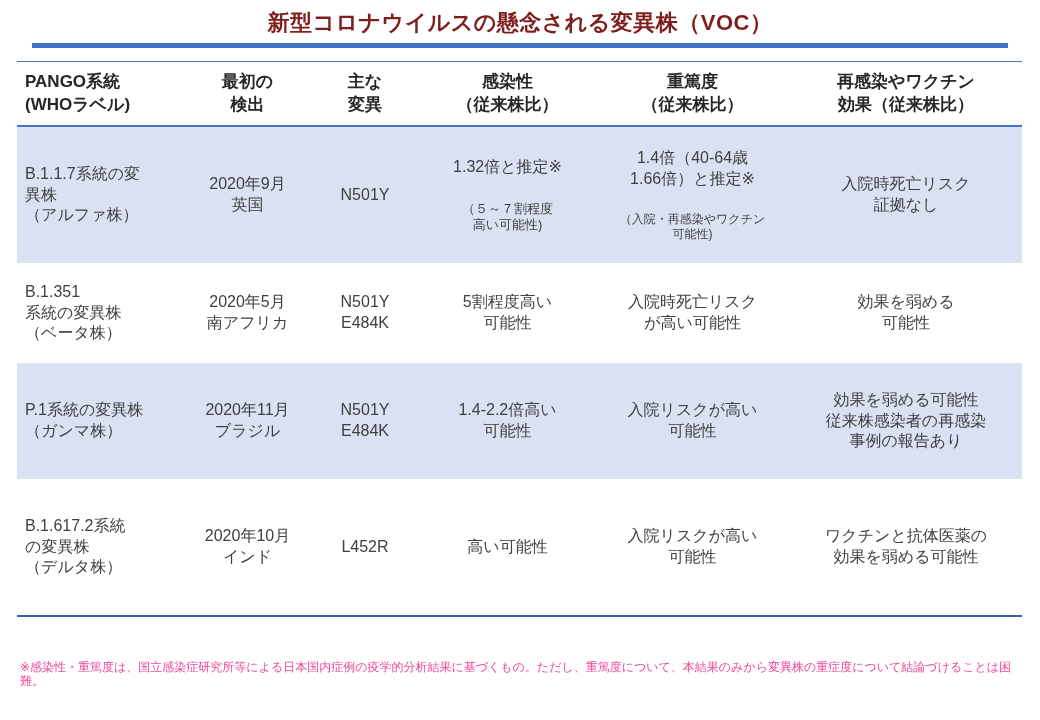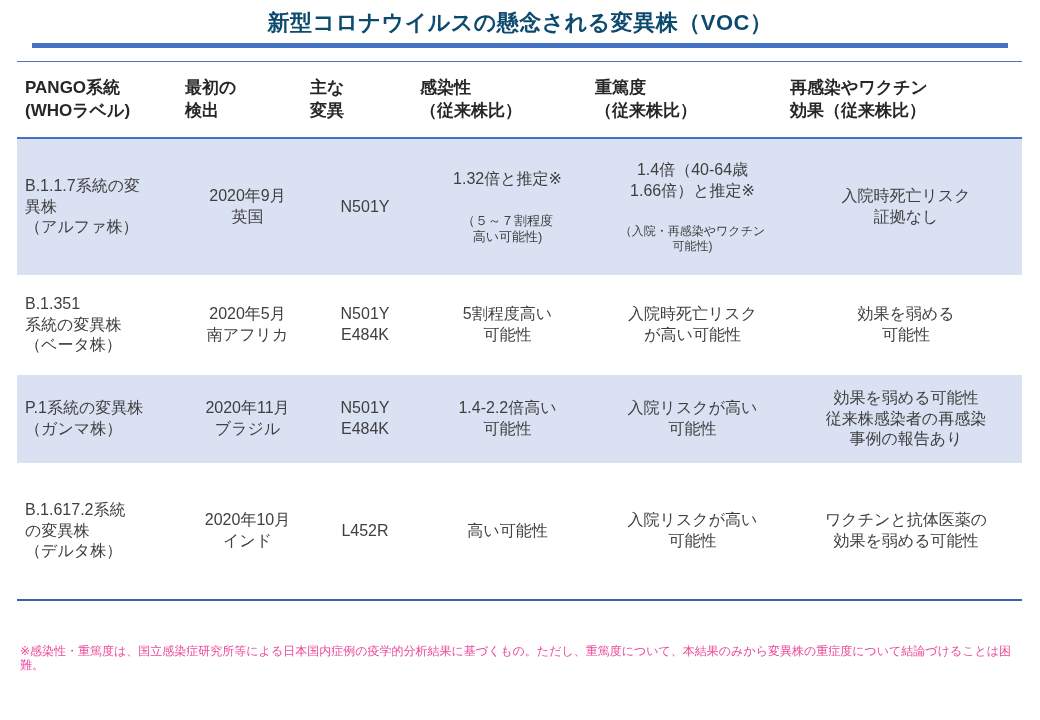--- a/index.html
+++ b/index.html
@@ -15,64 +15,64 @@
     position: relative;
     width: 1040px;
     height: 720px;
     background: #ffffff;
   }
   .page-title {
     margin: 9px 0 5px 0;
     font-size: 22px;
     font-weight: 700;
     text-align: center;
-    color: #0c4a6e;
+    color: #7f1d1d;
     letter-spacing: 0.5px;
     line-height: 1.3;
   }
   .title-rule {
     height: 5px;
     background: #4472C4;
     margin: 0 32px;
   }
   table.voc-table {
     table-layout: fixed;
     border-collapse: collapse;
     width: 1005px;
     margin: 13px 0 0 17px;
     border-top: 1px solid #4C77BD;
     border-bottom: 2px solid #3A62A8;
   }
-  thead tr { height: 77px; }
+  thead tr { height: 65px; }
   th {
     font-size: 17px;
     font-weight: 700;
     color: #262626;
     vertical-align: middle;
-    text-align: left;
+    text-align: center;
     white-space: pre-line;
     line-height: 1.4;
     border-bottom: 2px solid #4472C4;
     padding: 0;
   }
   th.c1 { text-align: left; padding-left: 8px; }
   tbody td {
     font-size: 16px;
     color: #404040;
     vertical-align: middle;
     text-align: center;
     white-space: pre-line;
     line-height: 1.3;
     padding: 0;
   }
   tbody td.c1 { text-align: left; padding-left: 8px; margin-top: 39px; }
   tr.hl { background: #D9E1F2; }
   tr.r1 { height: 115px; }
   tr.r2 { height: 100px; }
-  tr.r3 { height: 88px; }
+  tr.r3 { height: 116px; }
   tr.r4 { height: 137px; }
   .cell-note {
     font-size: 13px;
     line-height: 1.25;
     margin-top: 2px;
     white-space: pre-line;
   }
   .cell-note.sm { font-size: 12px; }
   .footnotes {
     margin: 44px 15px 0 20px;

